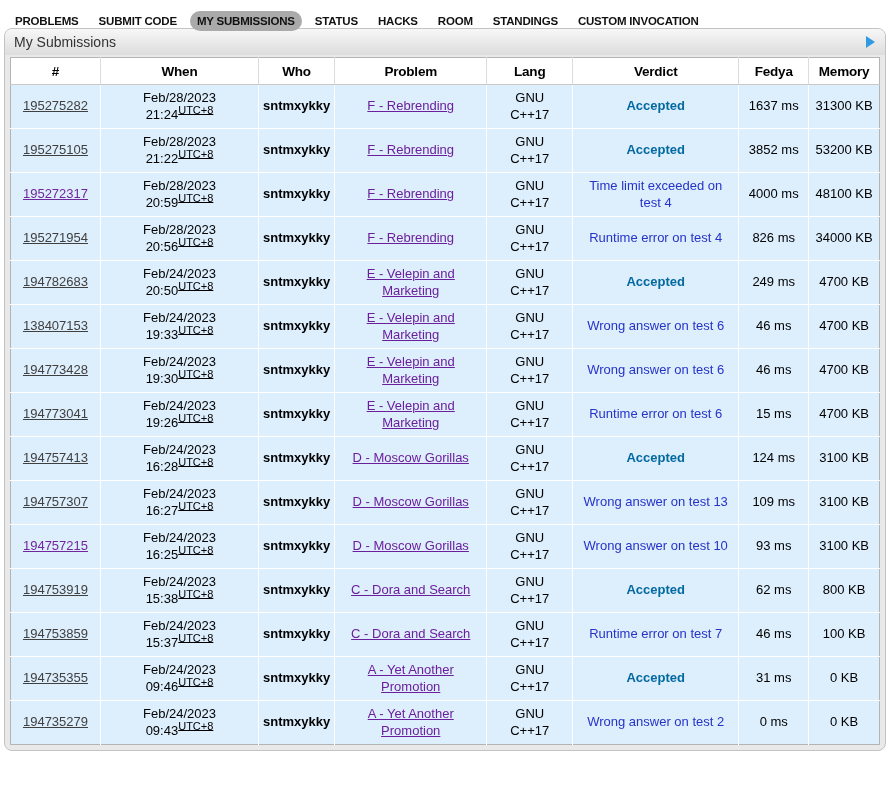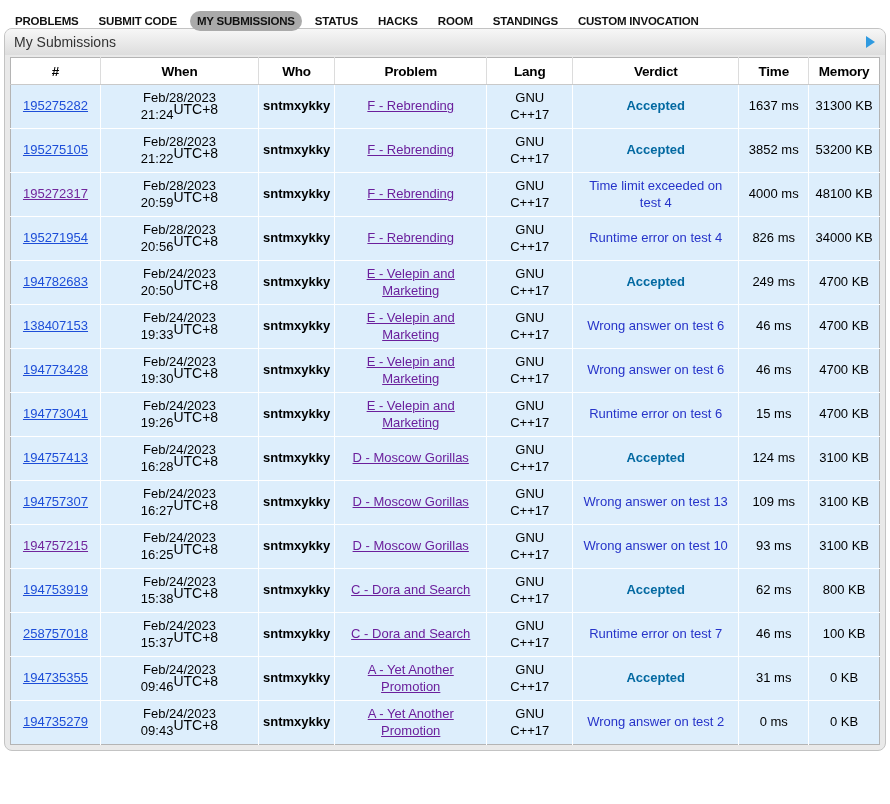--- a/index.html
+++ b/index.html
@@ -101,30 +101,31 @@
   .col-when    { width: 158px; }
   .col-who     { width: 76px; }
   .col-problem { width: 152px; }
   .col-lang    { width: 86px; }
   .col-verdict { width: 166px; }
   .col-time    { width: 70px; }
   .col-memory  { width: auto; }
 
   
   a.id-link {
-    color: #1d4ed8;
+    color: #404040;
     text-decoration: underline;
   }
   a.id-link.visited { color: #71269c; }
 
   .c-when { line-height: 1.35; }
   .c-when sup.tz {
-    font-size: 14px;
+    font-size: 11px;
     vertical-align: super;
     line-height: 0;
+    text-decoration: underline;
   }
 
   .c-who {
     color: #858585;
     font-weight: bold;
   }
 
   a.problem-link {
     color: #6b1f9c;
     text-decoration: underline;
@@ -172,21 +173,21 @@
           <col class="col-memory">
       </colgroup>
       <thead>
         <tr>
           <th>#</th>
           <th>When</th>
           <th>Who</th>
           <th>Problem</th>
           <th>Lang</th>
           <th>Verdict</th>
-          <th>Time</th>
+          <th>Fedya</th>
           <th>Memory</th>
         </tr>
       </thead>
       <tbody>
           <tr>
     <td class="c-id"><a href="#" class="id-link">195275282</a></td>
     <td class="c-when">
       <span>Feb/28/2023</span><br>
       <span>21:24</span><sup class="tz">UTC+8</sup>
     </td>
@@ -358,21 +359,21 @@
     <td class="c-who">sntmxykky</td>
     <td class="c-problem"><a href="#" class="problem-link">C - Dora and Search</a></td>
     <td class="c-lang">
               <div class="lang-inner">GNU C++17</div>
             </td>
     <td class="c-verdict"><span class="verdict accepted">Accepted</span></td>
     <td class="c-time">62 ms</td>
     <td class="c-memory">800 KB</td>
   </tr>
           <tr>
-    <td class="c-id"><a href="#" class="id-link">258757018</a></td>
+    <td class="c-id"><a href="#" class="id-link">194753859</a></td>
     <td class="c-when">
       <span>Feb/24/2023</span><br>
       <span>15:37</span><sup class="tz">UTC+8</sup>
     </td>
     <td class="c-who">sntmxykky</td>
     <td class="c-problem"><a href="#" class="problem-link">C - Dora and Search</a></td>
     <td class="c-lang">
               <div class="lang-inner">GNU C++17</div>
             </td>
     <td class="c-verdict"><span class="verdict rejected">Runtime error on test 7</span></td>

